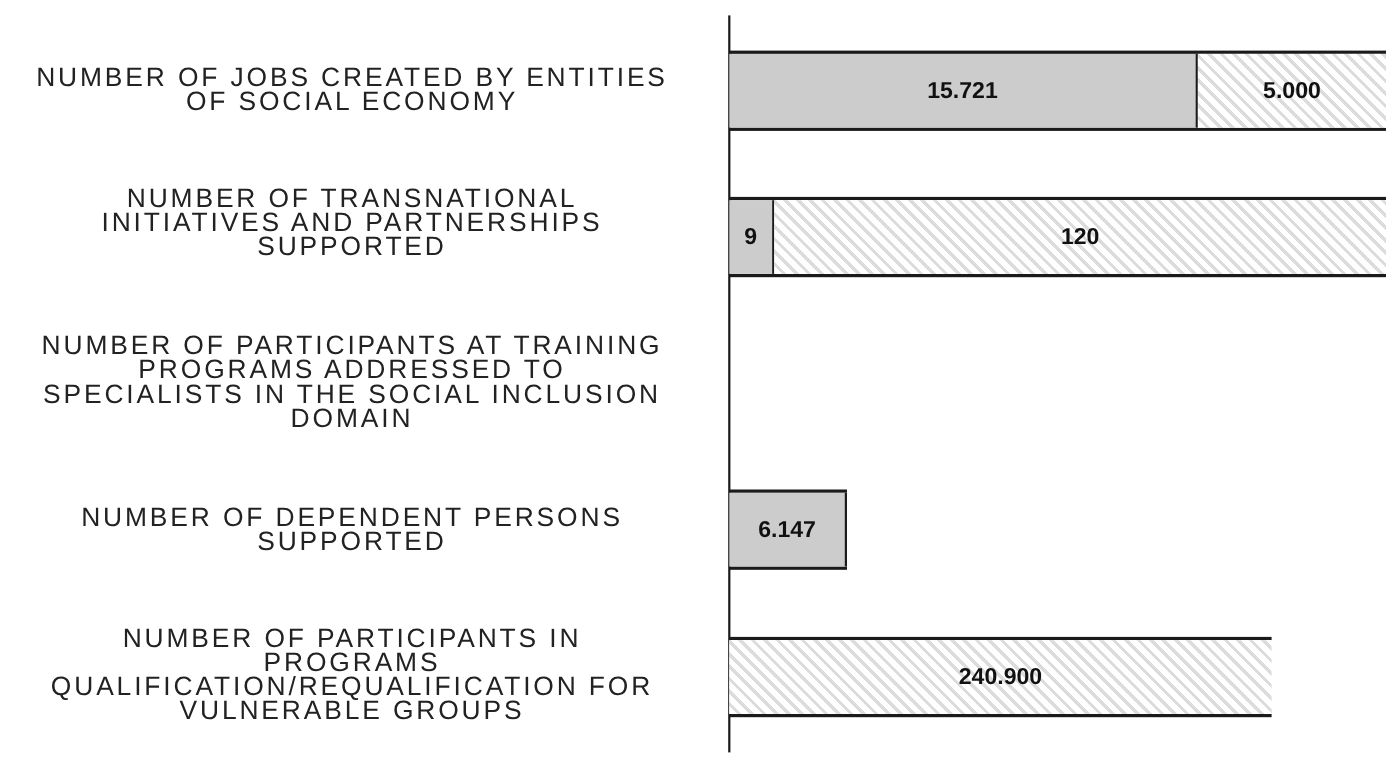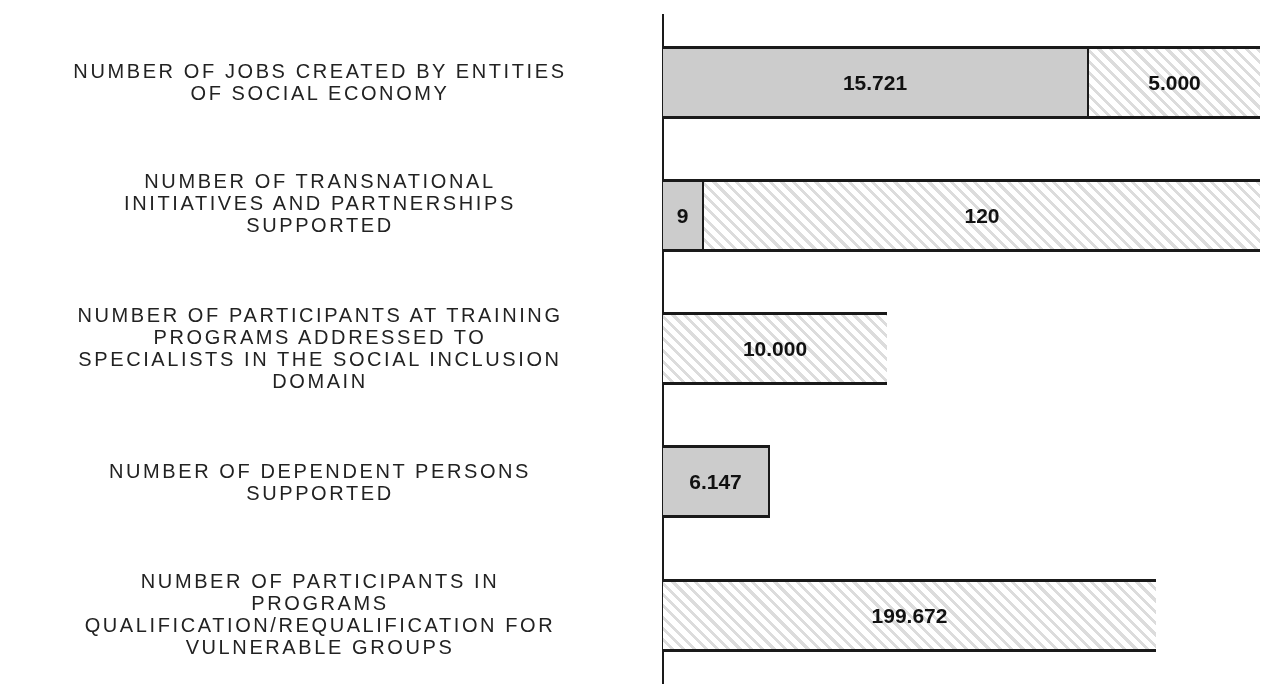--- a/index.html
+++ b/index.html
@@ -1,20 +1,20 @@
 <!DOCTYPE html>
 <html><head>
 <meta charset="utf-8">
 <style>
   html, body { margin: 0; padding: 0; background: #ffffff; }
   body { width: 1272px; height: 691px; position: relative; overflow: hidden;
          font-family: "Liberation Sans", sans-serif; }
   .axis { position: absolute; left: 662px; top: 14px; width: 2px; height: 670px; background: #1a1a1a; }
   .label { position: absolute; right: 632px; width: 640px; text-align: center;
-           font-size: 20px; letter-spacing: 2.6px; line-height: 22px; color: #222;
+           font-size: 24px; letter-spacing: 2.6px; line-height: 22px; color: #222;
            transform: translateY(-50%); white-space: pre-line; }
   .bar { position: absolute; left: 663px; height: 67px; display: flex;
          border-top: 3px solid #1a1a1a; border-bottom: 3px solid #1a1a1a; }
   .seg { height: 100%; display: flex; align-items: center; justify-content: center;
          font-weight: bold; font-size: 21px; color: #111; box-sizing: border-box; }
   .seg.achieved { background: #cccccc; border-right: 2px solid #1a1a1a; }
   .seg.target { background-color: #ffffff;
     background-image: repeating-linear-gradient(45deg, #ffffff 0px, #ffffff 5px, #dcdcdc 5px, #dcdcdc 8px); }
 </style>
 </head>
@@ -35,28 +35,27 @@
 <div class="bar" style="top:179px">
   <div class="seg achieved" style="width:41px">9</div>
   <div class="seg target" style="width:556px">120</div>
 </div>
 
 <div class="label" style="top:348px">NUMBER OF PARTICIPANTS AT TRAINING
 PROGRAMS ADDRESSED TO
 SPECIALISTS IN THE SOCIAL INCLUSION
 DOMAIN</div>
 <div class="bar" style="top:312px">
-  <div class="seg target" style="width:224px">10.000</div>
 </div>
 
 <div class="label" style="top:482px">NUMBER OF DEPENDENT PERSONS
 SUPPORTED</div>
 <div class="bar" style="top:445px">
   <div class="seg achieved" style="width:107px">6.147</div>
 </div>
 
 <div class="label" style="top:614px">NUMBER OF PARTICIPANTS IN
 PROGRAMS
 QUALIFICATION/REQUALIFICATION FOR
 VULNERABLE GROUPS</div>
 <div class="bar" style="top:579px">
-  <div class="seg target" style="width:493px">199.672</div>
+  <div class="seg target" style="width:493px">240.900</div>
 </div>
 
 </body></html>

